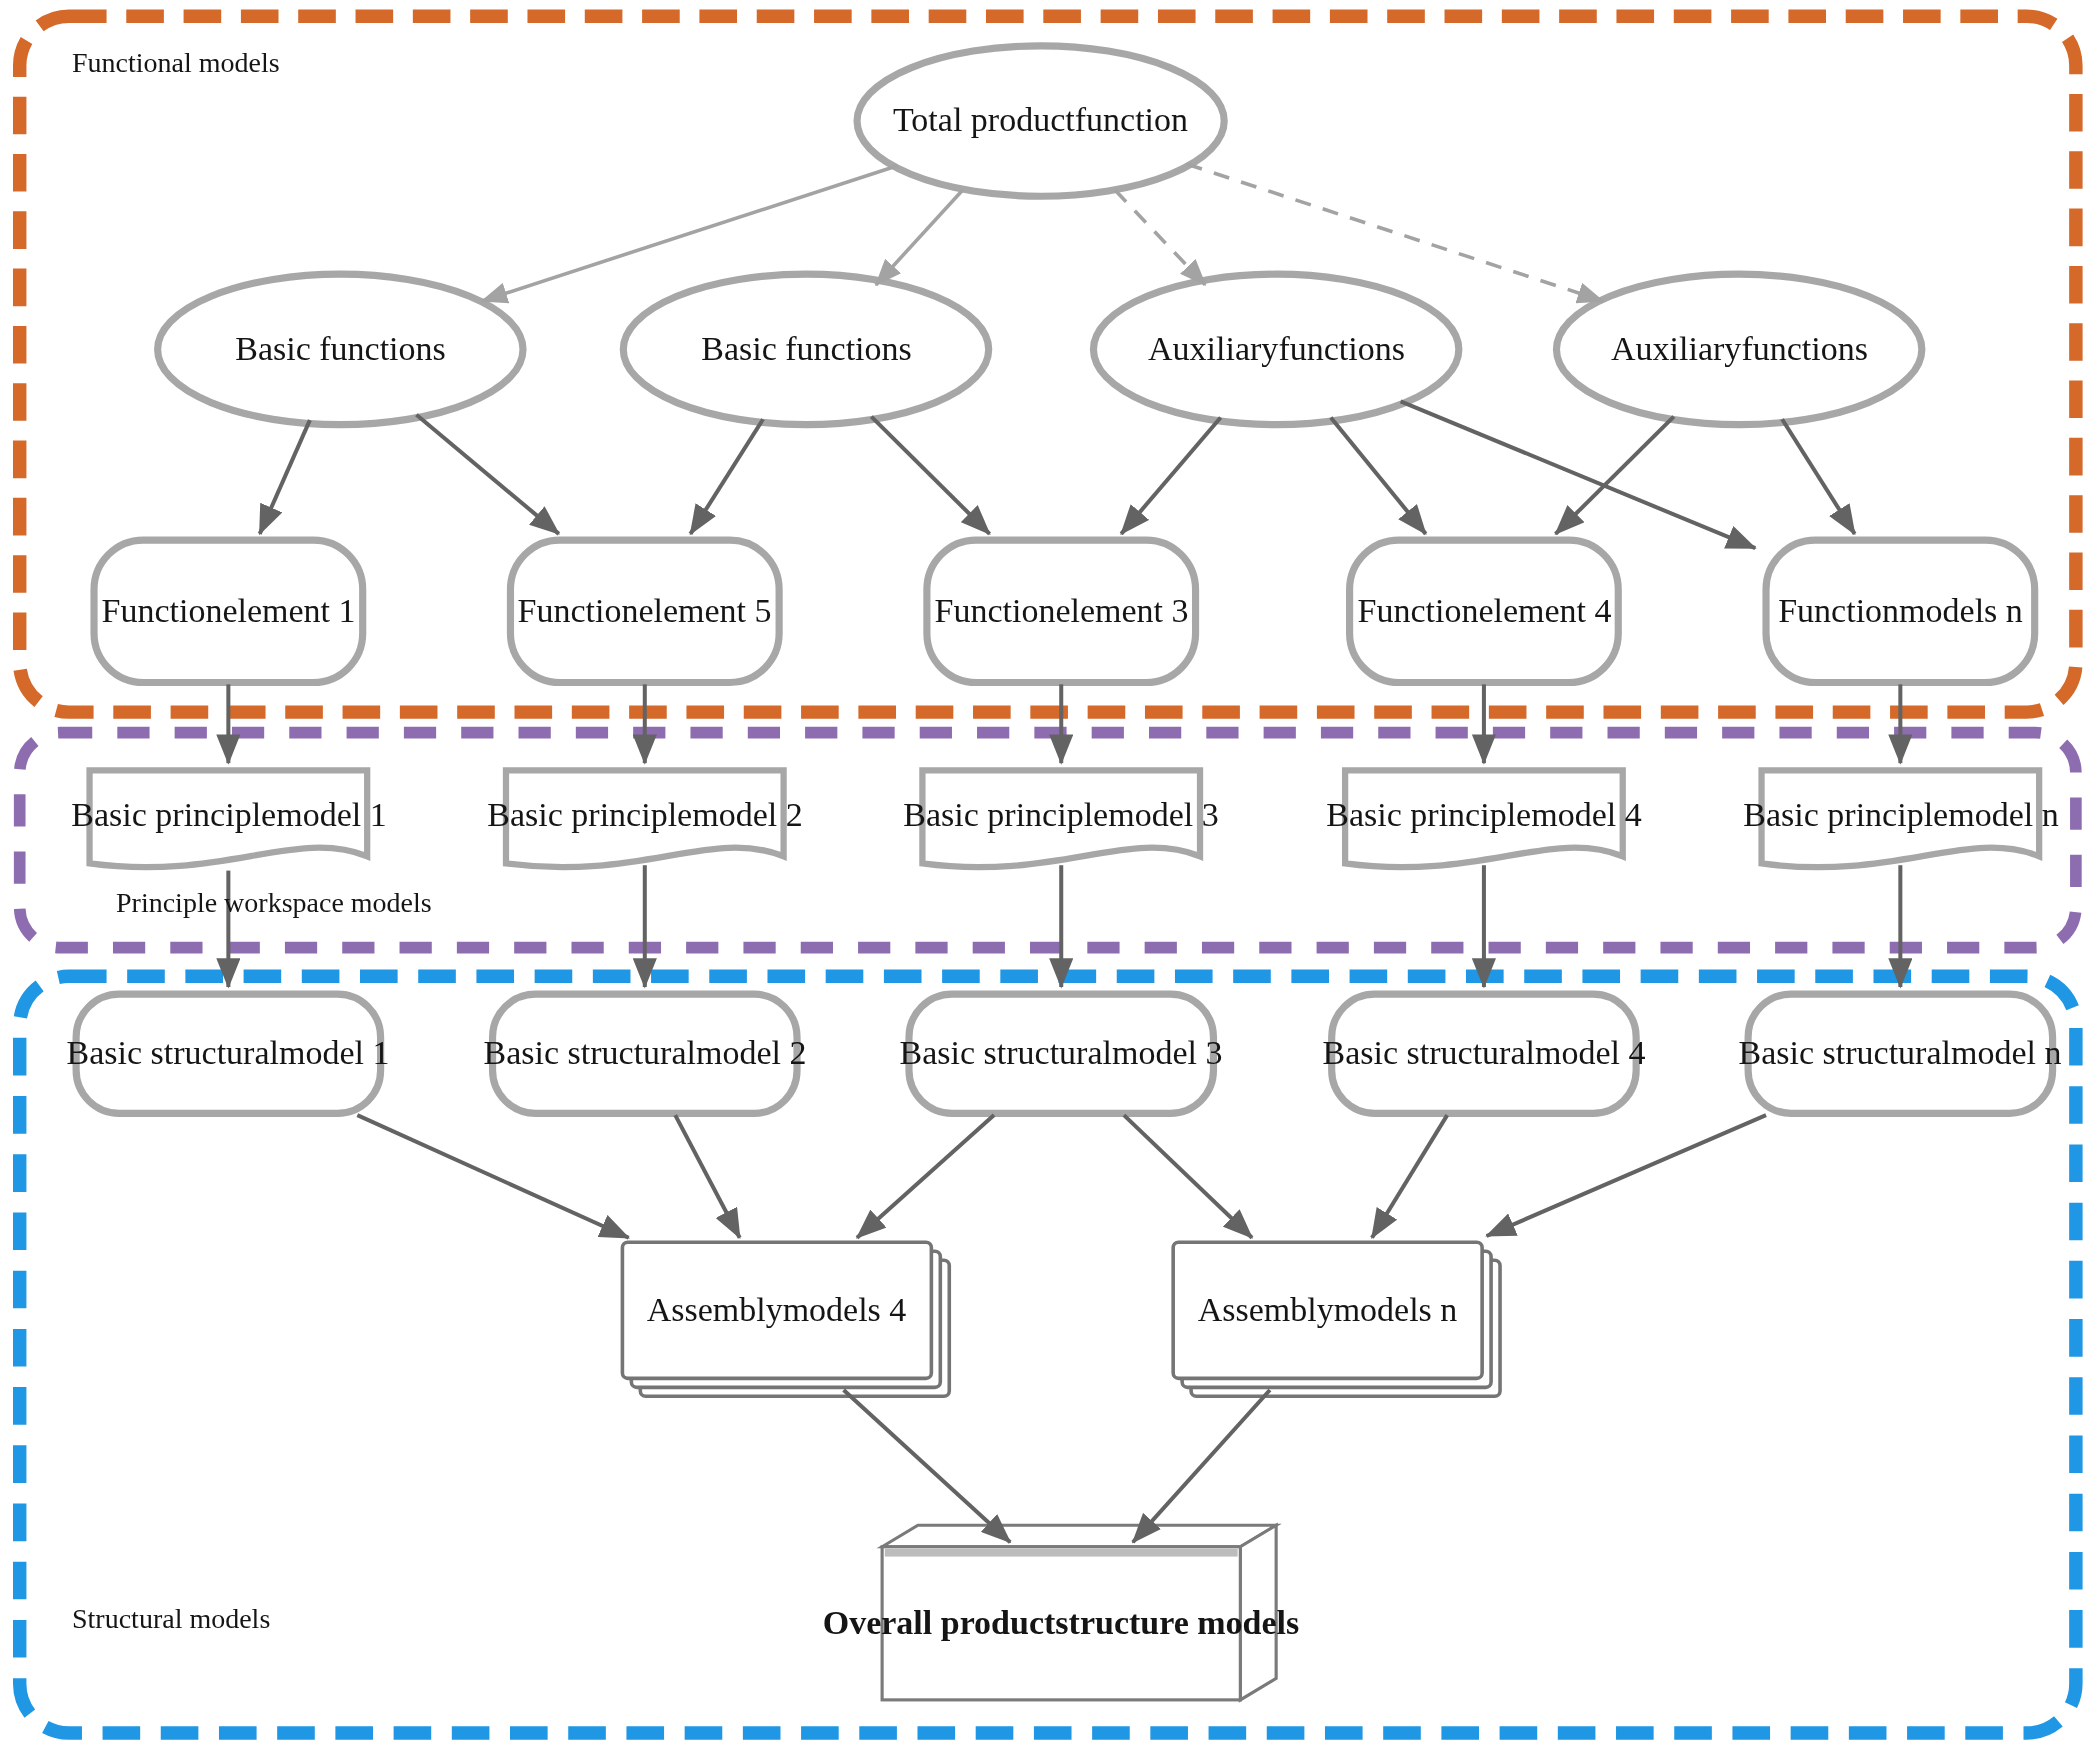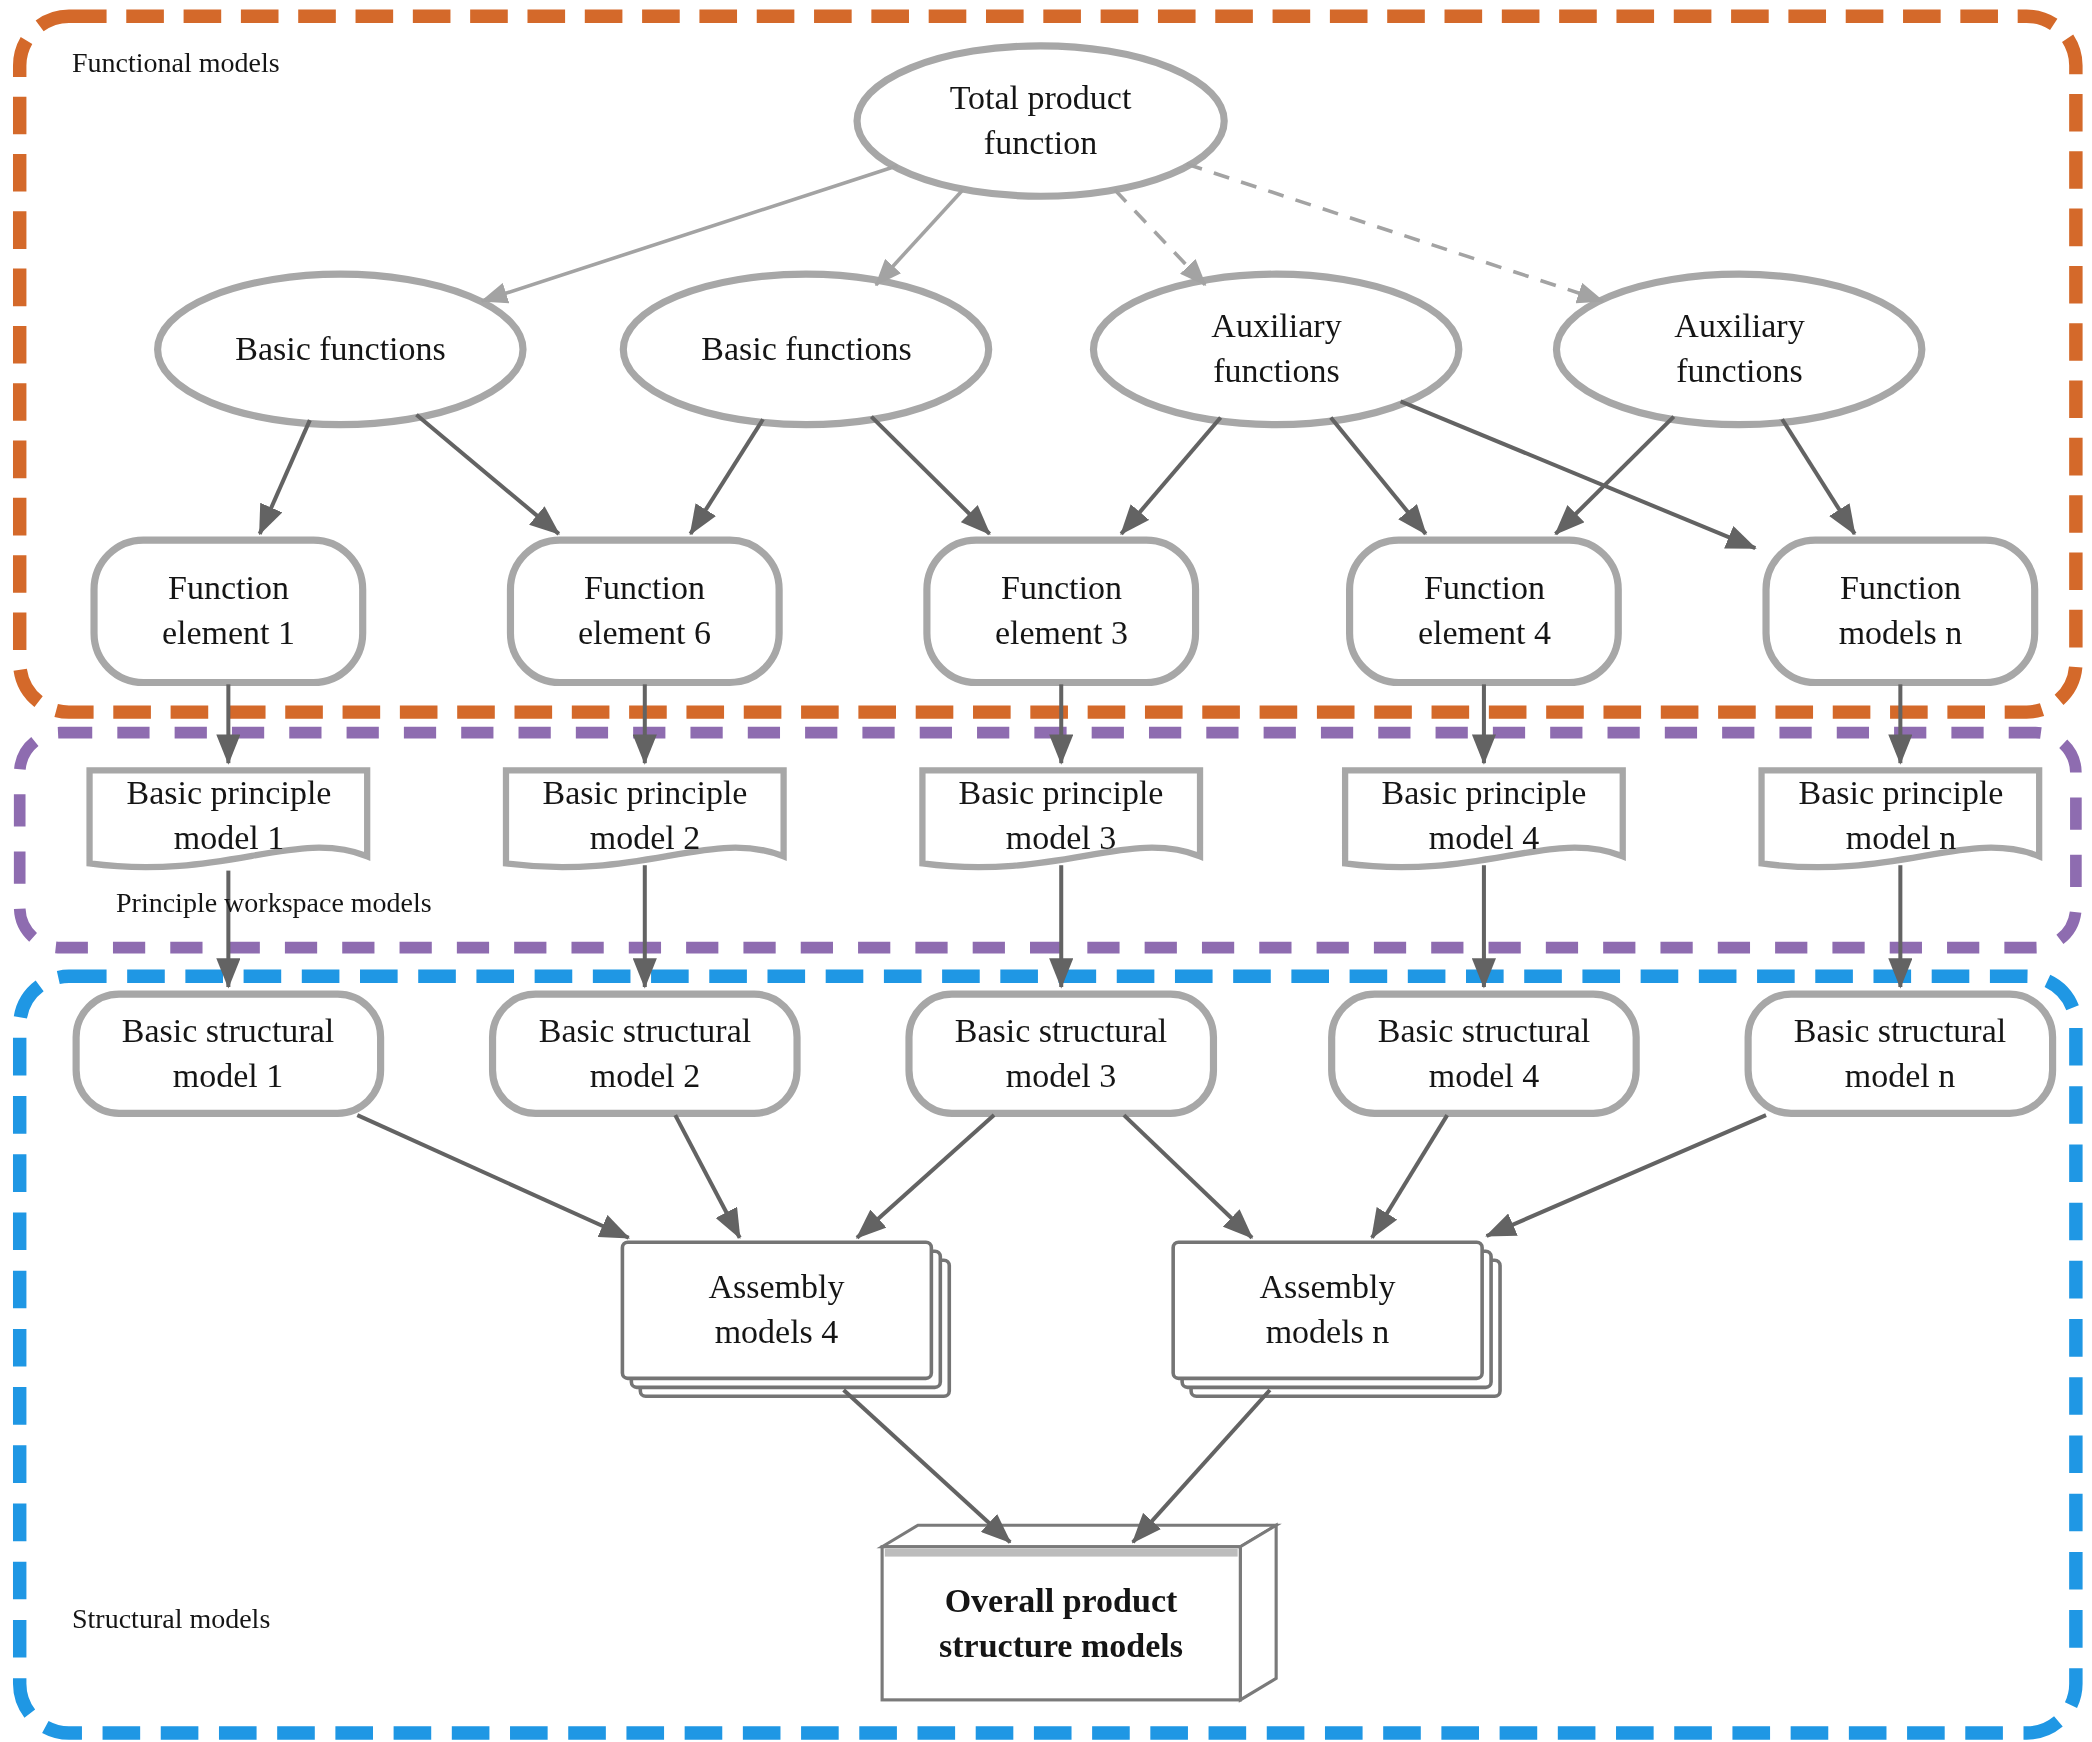--- a/index.html
+++ b/index.html
@@ -1,19 +1,19 @@
 <!DOCTYPE html>
 <html style="font-size:14.3px"><head>
 <meta charset="utf-8">
 <style>
   html,body{margin:0;padding:0;background:#ffffff;}
   body{width:2092px;height:1743px;font-family:"Liberation Serif","DejaVu Serif",serif;}
   .canvas{position:relative;width:2092px;height:1743px;overflow:hidden;background:#ffffff;}
   .canvas > svg{position:absolute;left:0;top:0;}
-  .lbl{position:absolute;display:flex;flex-direction:column;align-items:center;justify-content:center;
+  .lbl{position:absolute;display:flex;align-items:center;justify-content:center;
        text-align:left;font-size:34px;line-height:1.32;color:#151515;pointer-events:none;}
   .lbl span{display:block;white-space:nowrap;}
   .region-lbl{position:absolute;font-size:28px;color:#151515;pointer-events:none;white-space:nowrap;}
 </style>
 </head>
 <body>
 
 <div class="canvas">
 
 <svg width="2092" height="1743" viewBox="0 0 2336 1946">
@@ -133,21 +133,21 @@
   <span>Auxiliary</span>
   <span>functions</span>
 </div>
 
 <div class="lbl" style="left:94px;top:540px;width:269px;height:142px;">
   <span>Function</span>
   <span>element 1</span>
 </div>
 <div class="lbl" style="left:510px;top:540px;width:269px;height:142px;">
   <span>Function</span>
-  <span>element 6</span>
+  <span>element 5</span>
 </div>
 <div class="lbl" style="left:927px;top:540px;width:269px;height:142px;">
   <span>Function</span>
   <span>element 3</span>
 </div>
 <div class="lbl" style="left:1350px;top:540px;width:269px;height:142px;">
   <span>Function</span>
   <span>element 4</span>
 </div>
 <div class="lbl" style="left:1766px;top:540px;width:269px;height:142px;">

